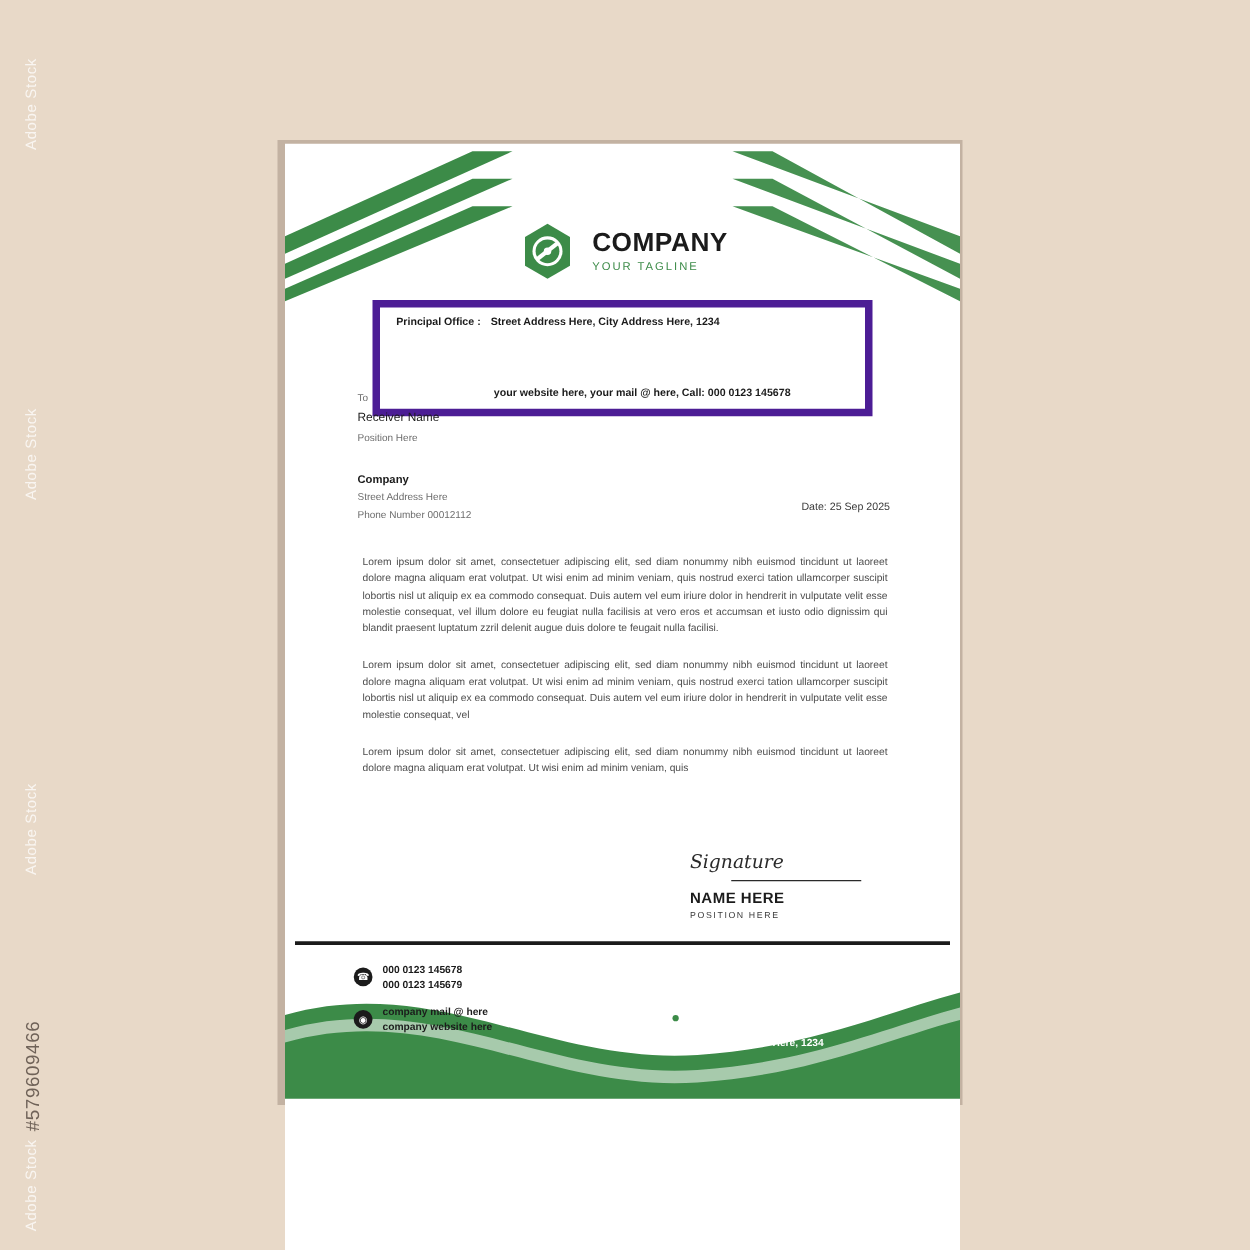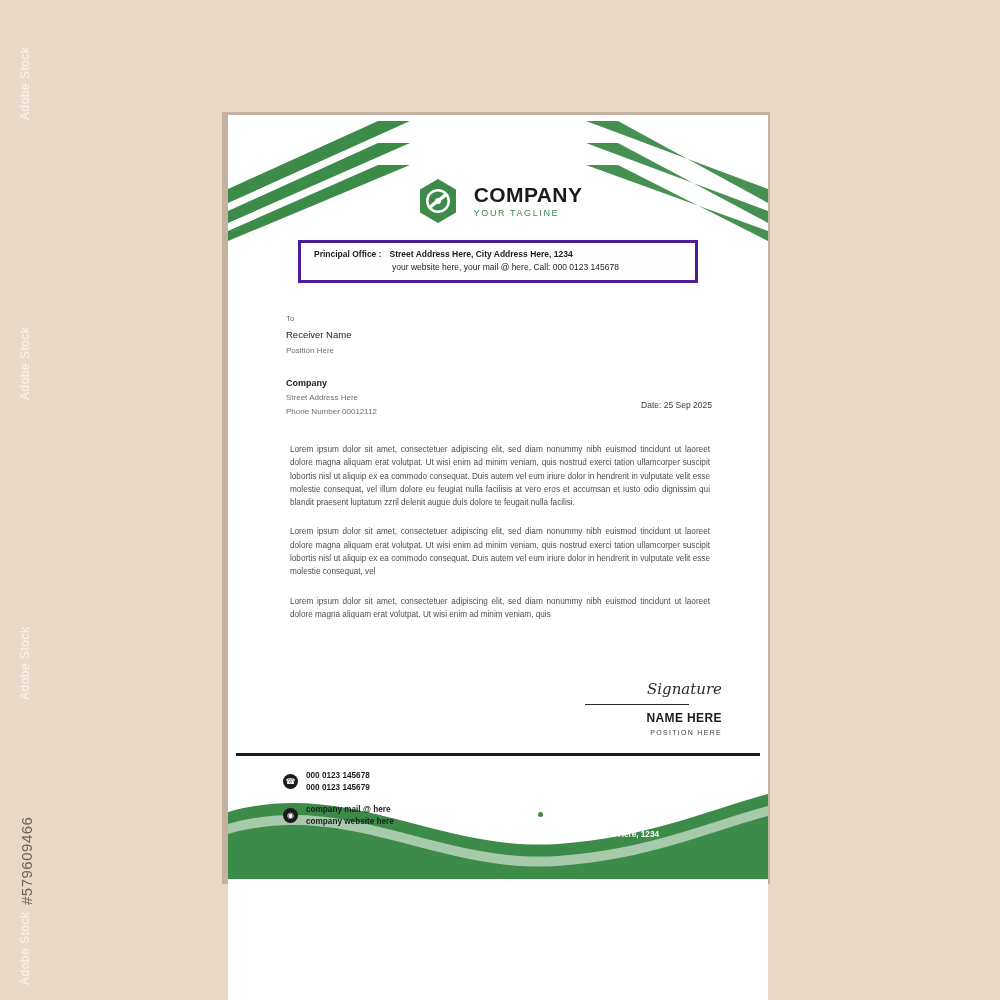--- a/index.html
+++ b/index.html
@@ -102,43 +102,44 @@
     letter-spacing: 1.6px;
     margin-top: 4px;
   }
 
   
   .office-bar {
     position: absolute;
     left: 70px;
     top: 125px;
     width: 400px;
-    border: 3px solid #4c1d95;
+    border: 6px solid #4c1d95;
     box-sizing: border-box;
     padding: 5px 13px 6px 13px;
     background: #fff;
   }
   .office-row {
     display: flex;
     gap: 8px;
     font-size: 8.5px;
     color: #1b1b1b;
     line-height: 1.5;
   }
   .office-label {
     font-weight: bold;
     white-space: nowrap;
   }
   .office-val { font-weight: bold; }
   .office-row2 {
     font-size: 8.5px;
-    font-weight: normal;
+    font-weight: bold;
     color: #1b1b1b;
     padding-left: 78px;
     line-height: 1.5;
+    margin-top: 44px;
   }
 
   
   .recipient {
     position: absolute;
     left: 58px;
     top: 197px;
     font-size: 8px;
     color: #6d6d6d;
     line-height: 1.75;
@@ -181,21 +182,21 @@
     color: #4d4d4d;
     text-align: justify;
   }
 
   
   .signature {
     position: absolute;
     right: 46px;
     top: 565px;
     width: 170px;
-    text-align: right;
+    text-align: left;
   }
   .sig-script {
     font-family: "DejaVu Serif", serif;
     font-style: italic;
     font-size: 15px;
     color: #2a2a2a;
   }
   .sig-rule {
     height: 1px;
     background: #2a2a2a;

